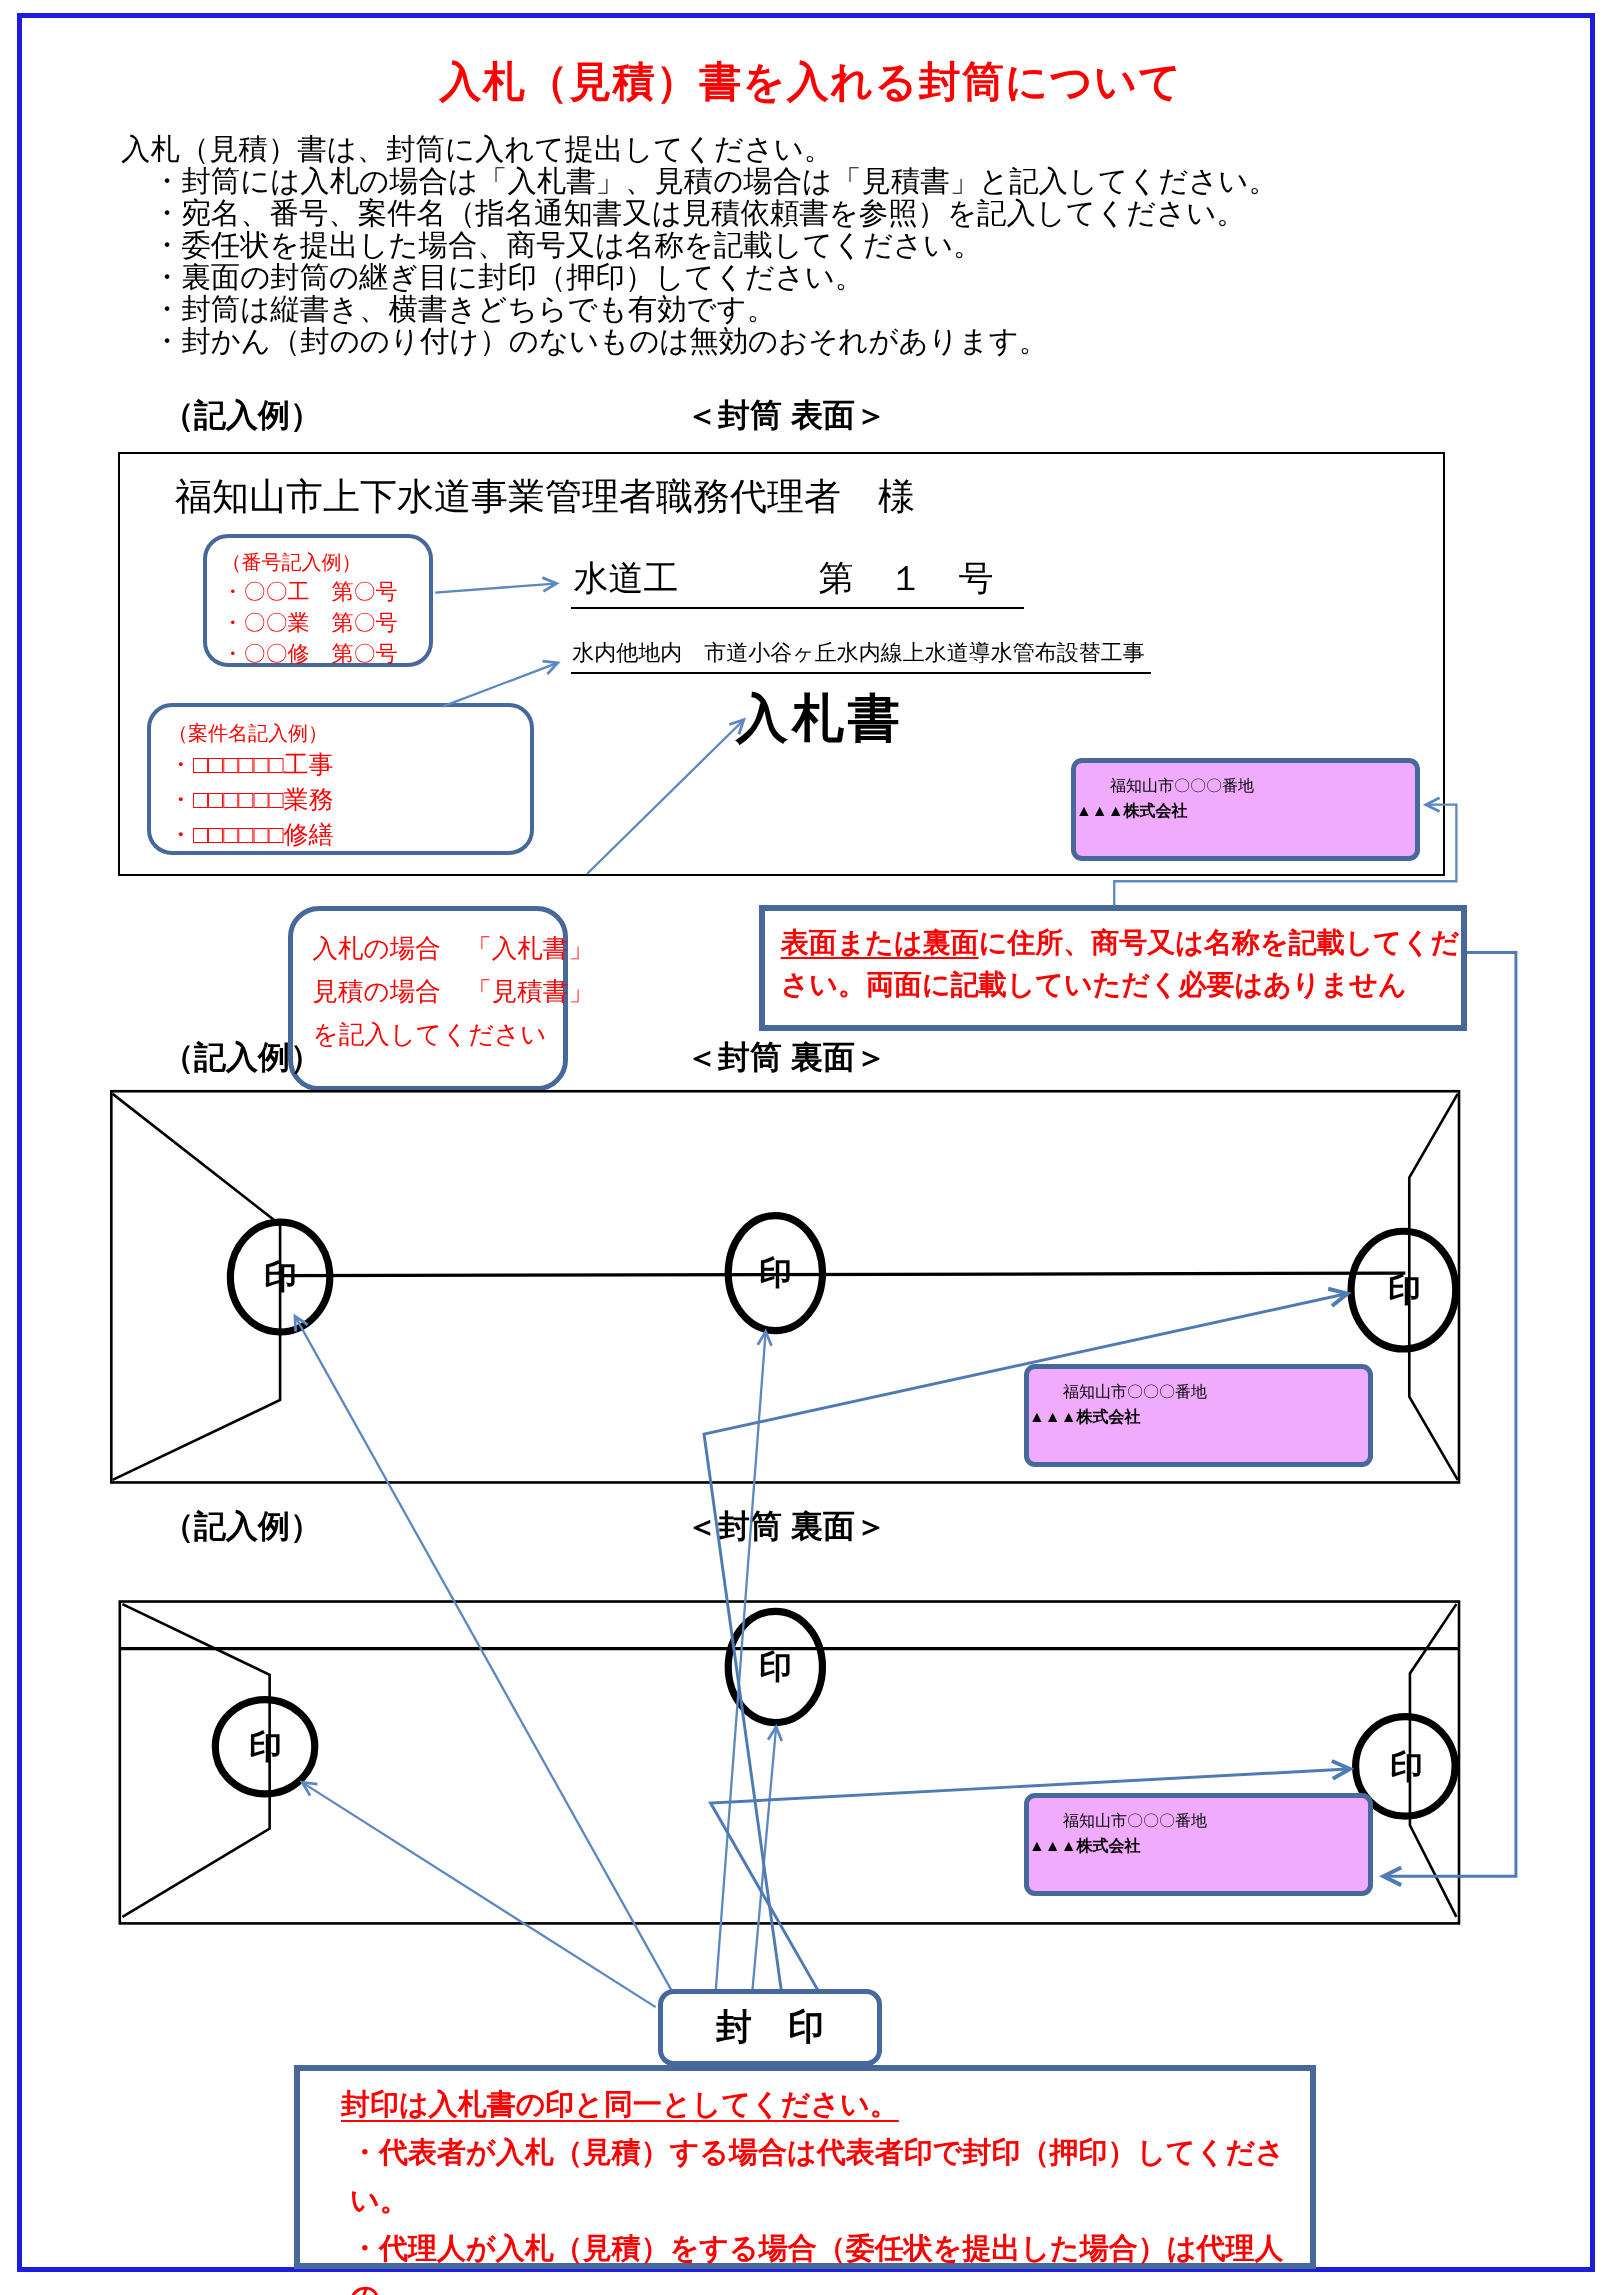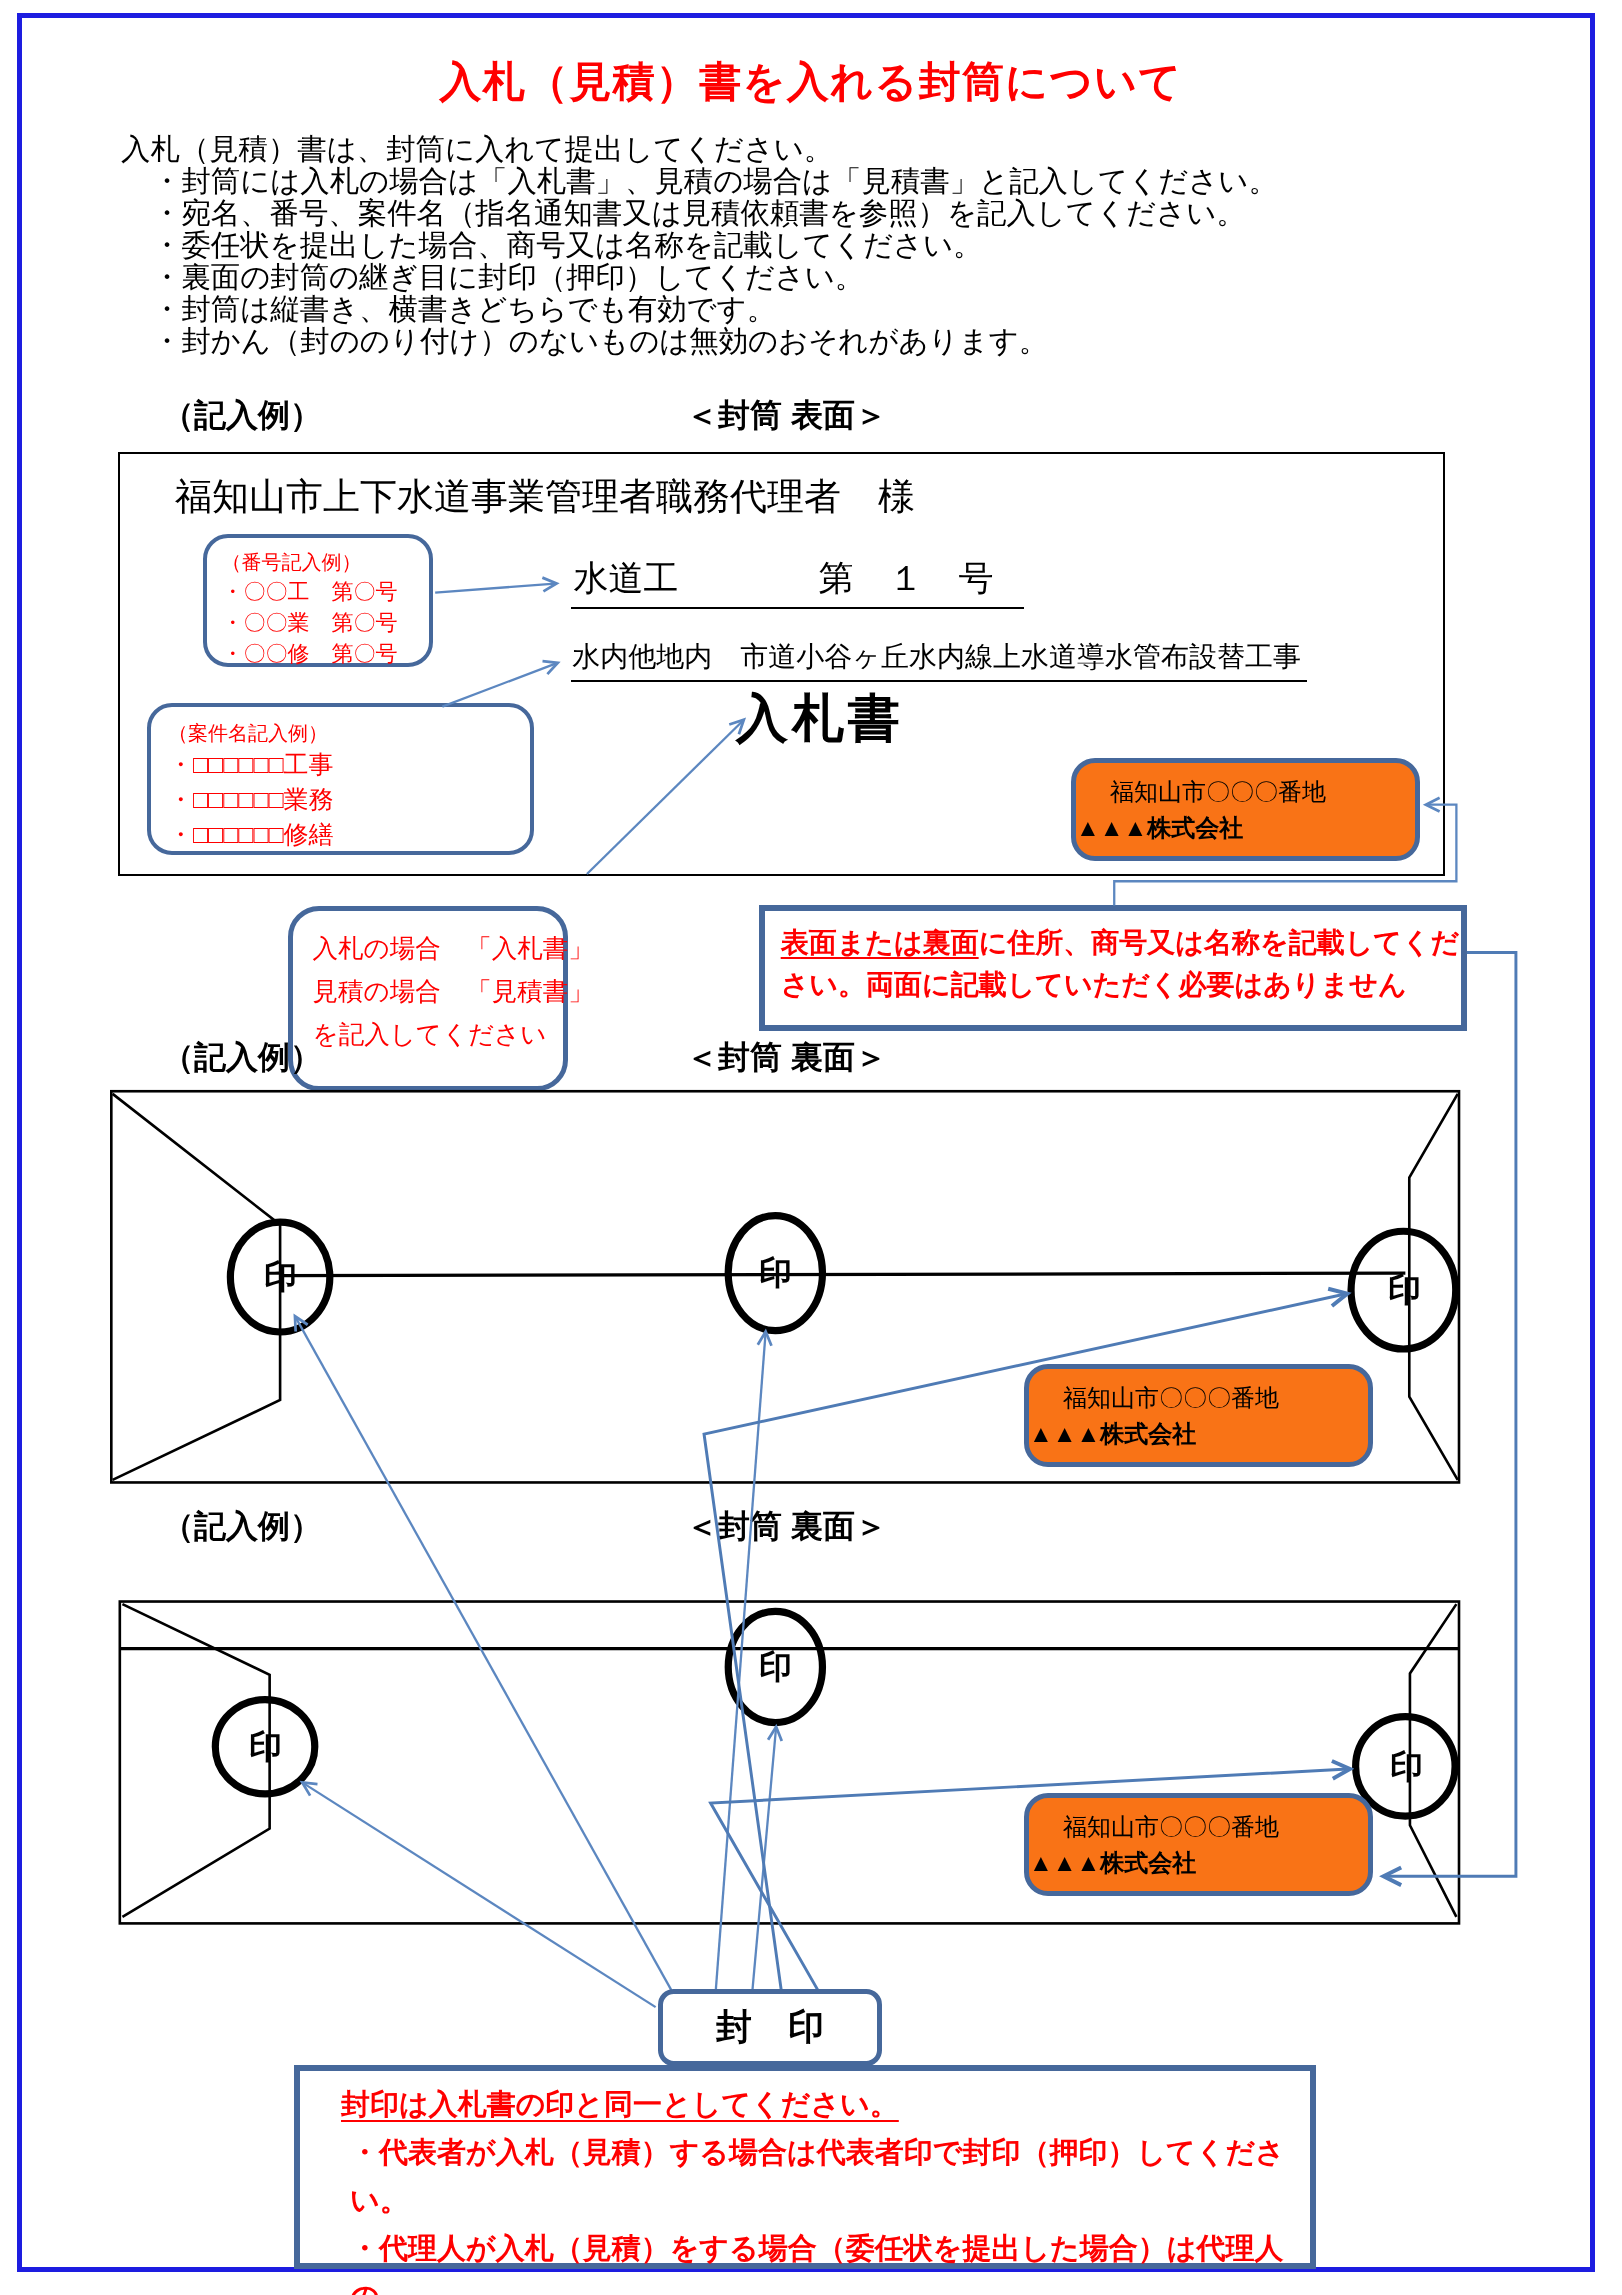--- a/index.html
+++ b/index.html
@@ -17,23 +17,23 @@
   .envF{left:118px;top:452px;width:1327px;height:424px;border:2.6px solid #000;box-sizing:border-box;}
   .addressee{left:175px;top:472px;font-size:37px;}
   .rbox{border:4.6px solid #46689b;border-radius:25px;box-sizing:border-box;background:#fff;}
   .rboxTitle{color:#ff0000;font-size:20px;}
   .rboxItems{color:#ff0000;font-size:22px;line-height:31px;}
   .numBox{left:203px;top:534px;width:230px;height:133px;padding:10.5px 0 0 14.4px;}
   .caseBox{left:147px;top:703px;width:387px;height:152px;padding:13px 0 0 17px;}
   .caseBox .rboxItems{font-size:25px;line-height:35px;}
   .uLine{border-bottom:2.6px solid #000;}
   .lineNumber{left:571px;top:555px;font-size:35px;padding:0 30px 5.2px 2.6px;}
-  .lineCase{left:571px;top:638px;font-size:28px;padding:0 6.5px 3.9px 1.3px;}
+  .lineCase{left:571px;top:638px;font-size:22px;padding:0 6.5px 3.9px 1.3px;}
   .docType{left:736px;top:684px;font-size:52px;font-weight:bold;letter-spacing:3.9px;}
-  .addrBox{width:349px;height:103px;border:5.2px solid #46689b;border-radius:24px;box-sizing:border-box;font-size:24px;background:#f97316;}
+  .addrBox{width:349px;height:103px;border:5.2px solid #46689b;border-radius:11px;box-sizing:border-box;font-size:16px;background:#f0abfc;}
   .addrBox .l1{margin:13px 0 0 34px;}
   .addrBox .l2{text-align:left;margin:3.9px 25px 0 0;font-weight:bold;}
   .callout{left:288px;top:906px;width:280px;height:185px;border-radius:31px;border-width:5.2px;padding:15.7px 0 0 19.6px;}
   .callout .txt{color:#ff0000;font-size:25.5px;line-height:43px;}
   .noteBox{left:759px;top:905px;width:708px;height:126px;border:6.5px solid #46689b;box-sizing:border-box;padding:10.5px 0 0 15.7px;background:#fff;}
   .noteBox .txt{color:#ff0000;font-weight:bold;font-size:28px;line-height:42px;}
   .noteBox u{text-underline-offset:5.2px;}
   .sealLbl{width:79px;text-align:center;font-size:33px;font-weight:bold;transform:translate(-39px,-22px);}
   .fuinBox{left:658px;top:1989px;width:224px;height:77px;border:5.9px solid #46689b;border-radius:15.7px;box-sizing:border-box;
     display:flex;align-items:center;justify-content:center;font-size:36px;font-weight:bold;background:#fff;}

